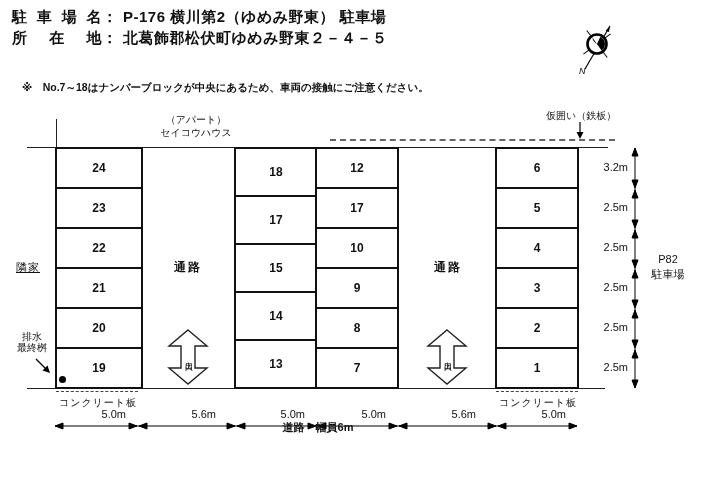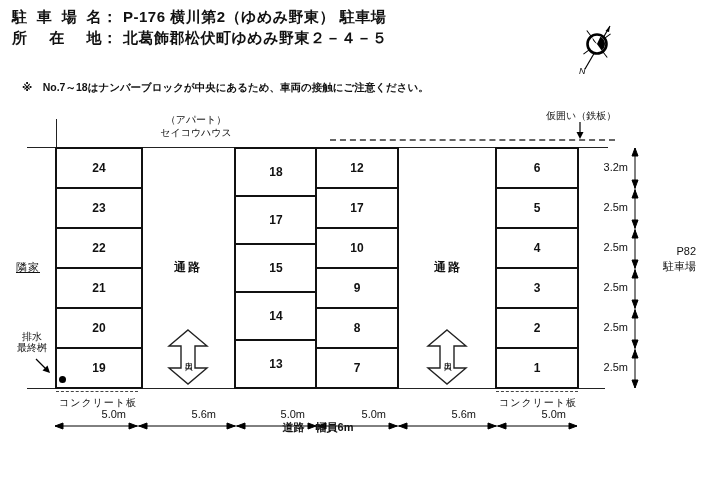--- a/index.html
+++ b/index.html
@@ -249,20 +249,20 @@
         <polygon points="7,242 4,234 10,234"></polygon>
     </g>
   </svg>
   <div class="vdimlbl" style="left:592px;top:161px;">3.2m</div>
   <div class="vdimlbl" style="left:592px;top:201px;">2.5m</div>
   <div class="vdimlbl" style="left:592px;top:241px;">2.5m</div>
   <div class="vdimlbl" style="left:592px;top:281px;">2.5m</div>
   <div class="vdimlbl" style="left:592px;top:321px;">2.5m</div>
   <div class="vdimlbl" style="left:592px;top:361px;">2.5m</div>
 
-  <div class="lbl md c" style="left:640px;top:244px;width:56px;line-height:15px;text-align:right;">
+  <div class="lbl md c" style="left:640px;top:252px;width:56px;line-height:15px;">
     <div>P82</div>
     <div>駐車場</div>
   </div>
 
   <div class="lbl md c" style="left:248px;top:420px;width:140px;font-weight:bold;">道路　幅員6m</div>
 
 </div>
 
 </body></html>

